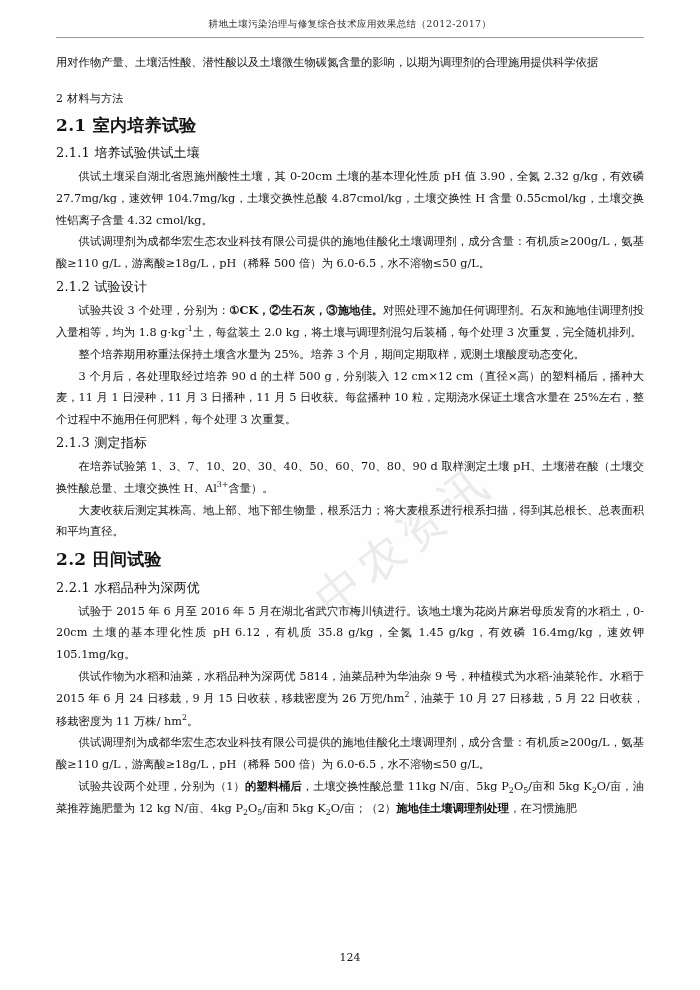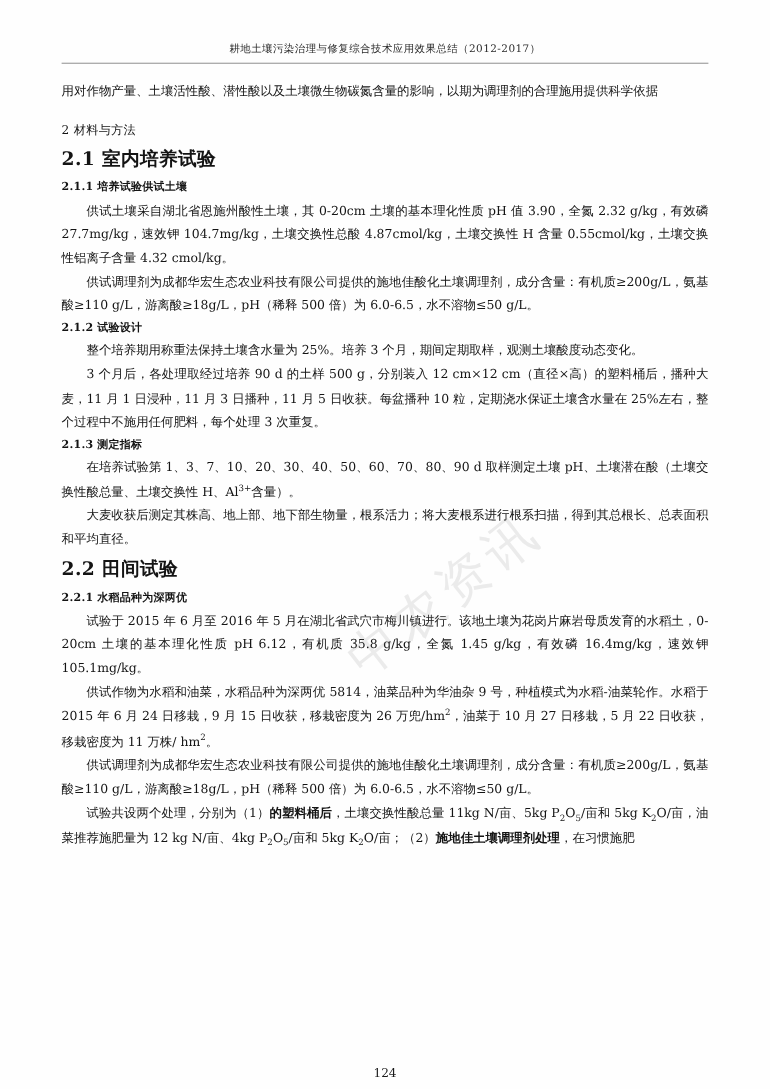--- a/index.html
+++ b/index.html
@@ -13,21 +13,21 @@
     font-family: "DejaVu Serif", "Liberation Serif", serif;
     color: #1a1a1a;
     position: relative;
     overflow: hidden;
   }
   .page {
     position: relative;
     width: 700px;
     height: 990px;
     box-sizing: border-box;
-    padding: 38px 56px 30px 56px;
+    padding: 18px 56px 30px 56px;
     background: #fefefe;
   }
   .header {
     text-align: center;
     font-size: 9.5px;
     letter-spacing: 0.4px;
     color: #2b2b2b;
     padding-bottom: 6px;
     border-bottom: 1px solid #9a9a9a;
     margin-bottom: 14px;
@@ -54,33 +54,33 @@
     text-indent: 0;
     letter-spacing: 0.3px;
   }
   .h3 {
     font-weight: bold;
     font-size: 17px;
     text-indent: 0;
     letter-spacing: 0.3px;
   }
   .h4 {
-    font-weight: bold;
-    font-size: 10px;
+    font-weight: normal;
+    font-size: 13px;
     text-indent: 0;
     letter-spacing: 0.2px;
   }
   .bold {
     font-weight: bold;
   }
   .footer {
     position: absolute;
     left: 0;
     right: 0;
-    bottom: 8px;
+    bottom: 26px;
     text-align: center;
     font-size: 11px;
     color: #1a1a1a;
   }
   .watermark {
     position: absolute;
     left: 300px;
     top: 510px;
     font-size: 46px;
     color: rgba(140, 140, 140, 0.17);
@@ -118,20 +118,21 @@
     <p class="h3">2.1  室内培养试验</p>
 
     <p class="h4">2.1.1  培养试验供试土壤</p>
 
     <p class="para">供试土壤采自湖北省恩施州酸性土壤，其 0-20cm 土壤的基本理化性质 pH 值 3.90，全氮 2.32 g/kg，有效磷 27.7mg/kg，速效钾 104.7mg/kg，土壤交换性总酸 4.87cmol/kg，土壤交换性 H 含量 0.55cmol/kg，土壤交换性铝离子含量 4.32 cmol/kg。</p>
 
     <p class="para">供试调理剂为成都华宏生态农业科技有限公司提供的施地佳酸化土壤调理剂，成分含量：有机质≥200g/L，氨基酸≥110 g/L，游离酸≥18g/L，pH（稀释 500 倍）为 6.0-6.5，水不溶物≤50 g/L。</p>
 
     <p class="h4">2.1.2  试验设计</p>
 
+    <p class="para"><span>试验共设 3 个处理，分别为：</span><span class="bold">①CK，②生石灰，③施地佳。</span><span>对照处理不施加任何调理剂。石灰和施地佳调理剂投入量相等，均为 1.8 g·kg</span><sup>-1</sup><span>土，每盆装土 2.0 kg，将土壤与调理剂混匀后装桶，每个处理 3 次重复，完全随机排列。</span></p>
 
     <p class="para">整个培养期用称重法保持土壤含水量为 25%。培养 3 个月，期间定期取样，观测土壤酸度动态变化。</p>
 
     <p class="para">3 个月后，各处理取经过培养 90 d 的土样 500 g，分别装入 12 cm×12 cm（直径×高）的塑料桶后，播种大麦，11 月 1 日浸种，11 月 3 日播种，11 月 5 日收获。每盆播种 10 粒，定期浇水保证土壤含水量在 25%左右，整个过程中不施用任何肥料，每个处理 3 次重复。</p>
 
     <p class="h4">2.1.3  测定指标</p>
 
     <p class="para"><span>在培养试验第 1、3、7、10、20、30、40、50、60、70、80、90 d 取样测定土壤 pH、土壤潜在酸（土壤交换性酸总量、土壤交换性 H、Al</span><sup>3+</sup><span>含量）。</span></p>
 
     <p class="para">大麦收获后测定其株高、地上部、地下部生物量，根系活力；将大麦根系进行根系扫描，得到其总根长、总表面积和平均直径。</p>

